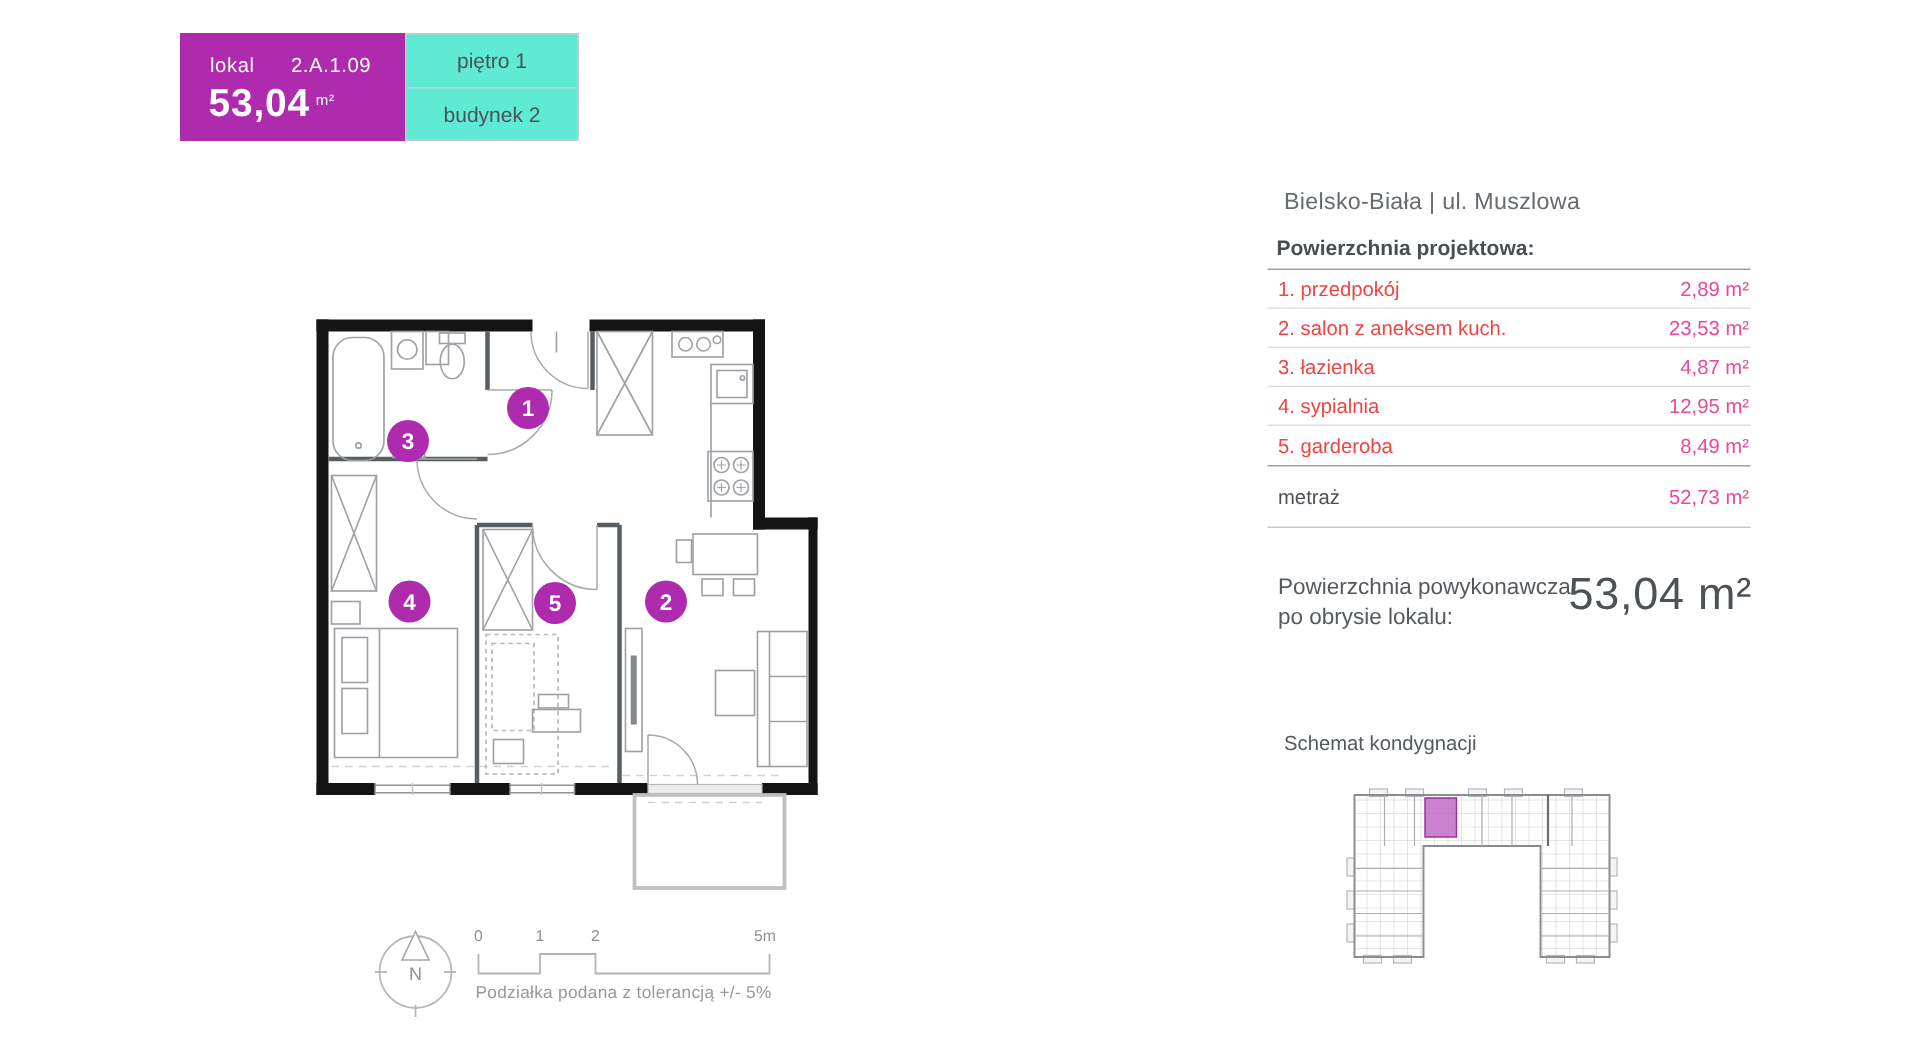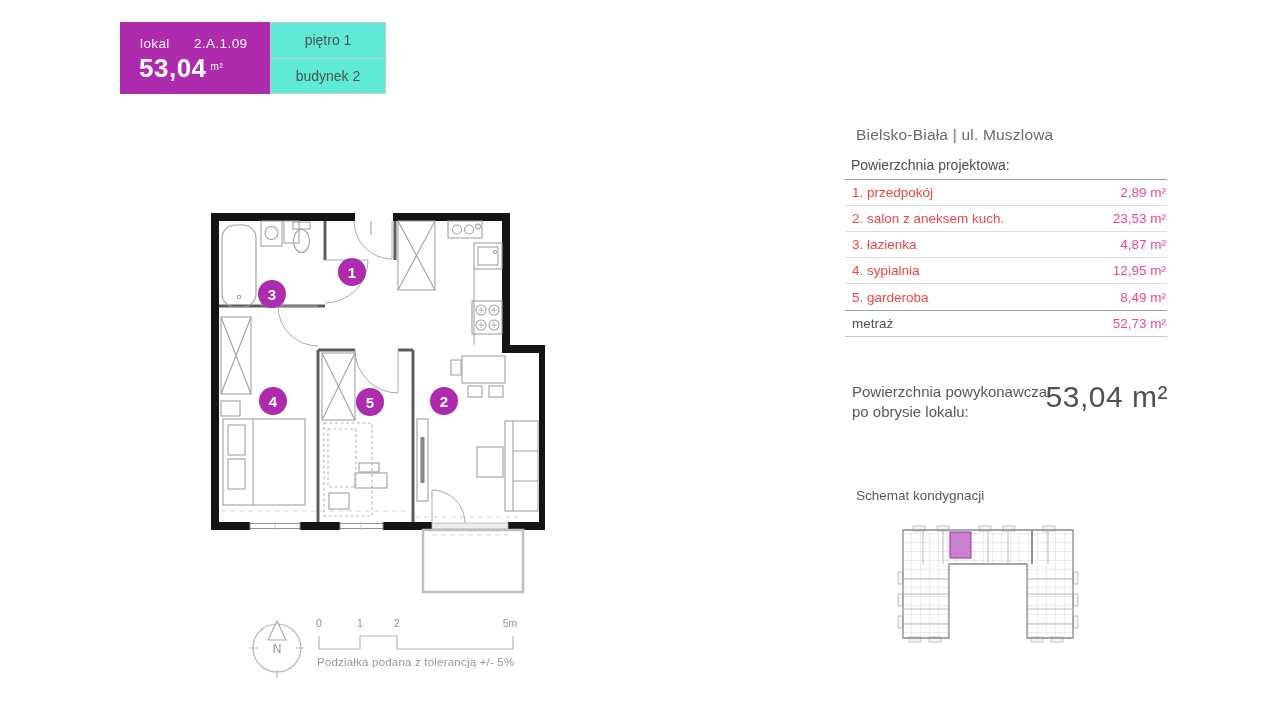--- a/index.html
+++ b/index.html
@@ -24,26 +24,26 @@
 
   
   .compass-svg  { position:absolute; left:249px; top:616px; }
   .scalebar-svg { position:absolute; left:310px; top:616px; }
   .scale-note { position:absolute; left:317px; top:656px; font-size:11.5px; color:#95999c; letter-spacing:.2px; }
 
   
   .loc-title { position:absolute; left:856px; top:126px; font-size:15.5px; color:#666b70; letter-spacing:.2px; }
 
   .area-table { position:absolute; left:845px; top:157px; width:322px; }
-  .at-header { font-size:14px; color:#494e53; padding:0 0 6px 6px; border-bottom:1.5px solid #9ba1a6; }
+  .at-header { font-size:14px; color:#494e53; padding:0 0 6px 6px; border-bottom:1.5px solid #9ba1a6;font-weight:bold; }
   .at-row { display:flex; justify-content:space-between; align-items:center; height:26px; padding:0 1px 0 7px; border-bottom:1px solid #dcdfe1; }
   .at-row.no-border { border-bottom:none; }
   .at-label { font-size:13.5px; color:#ef4444; }
   .at-value { font-size:13.5px; color:#ec4899; }
-  .at-total { display:flex; justify-content:space-between; align-items:center; height:27px; padding:0 1px 0 7px; border-top:1.5px solid #9ba1a6; border-bottom:1px solid #c6c9cc; }
+  .at-total { display:flex; justify-content:space-between; align-items:center; height:42px; padding:0 1px 0 7px; border-top:1.5px solid #9ba1a6; border-bottom:1px solid #c6c9cc; }
   .at-total .at-label { color:#4d5257; }
 
   .asbuilt { position:absolute; left:852px; top:380px; width:316px; height:46px; }
   .ab-label { position:absolute; left:0; top:2px; font-size:15px; line-height:19.5px; color:#54595e; }
   .ab-value { position:absolute; right:0; top:0; font-size:30px; color:#4d5257; letter-spacing:.5px; }
 
   .schemat-title { position:absolute; left:856px; top:488px; font-size:13.5px; color:#54595e; }
   .building-svg { position:absolute; left:893px; top:524px; }
 </style>
 </head>

